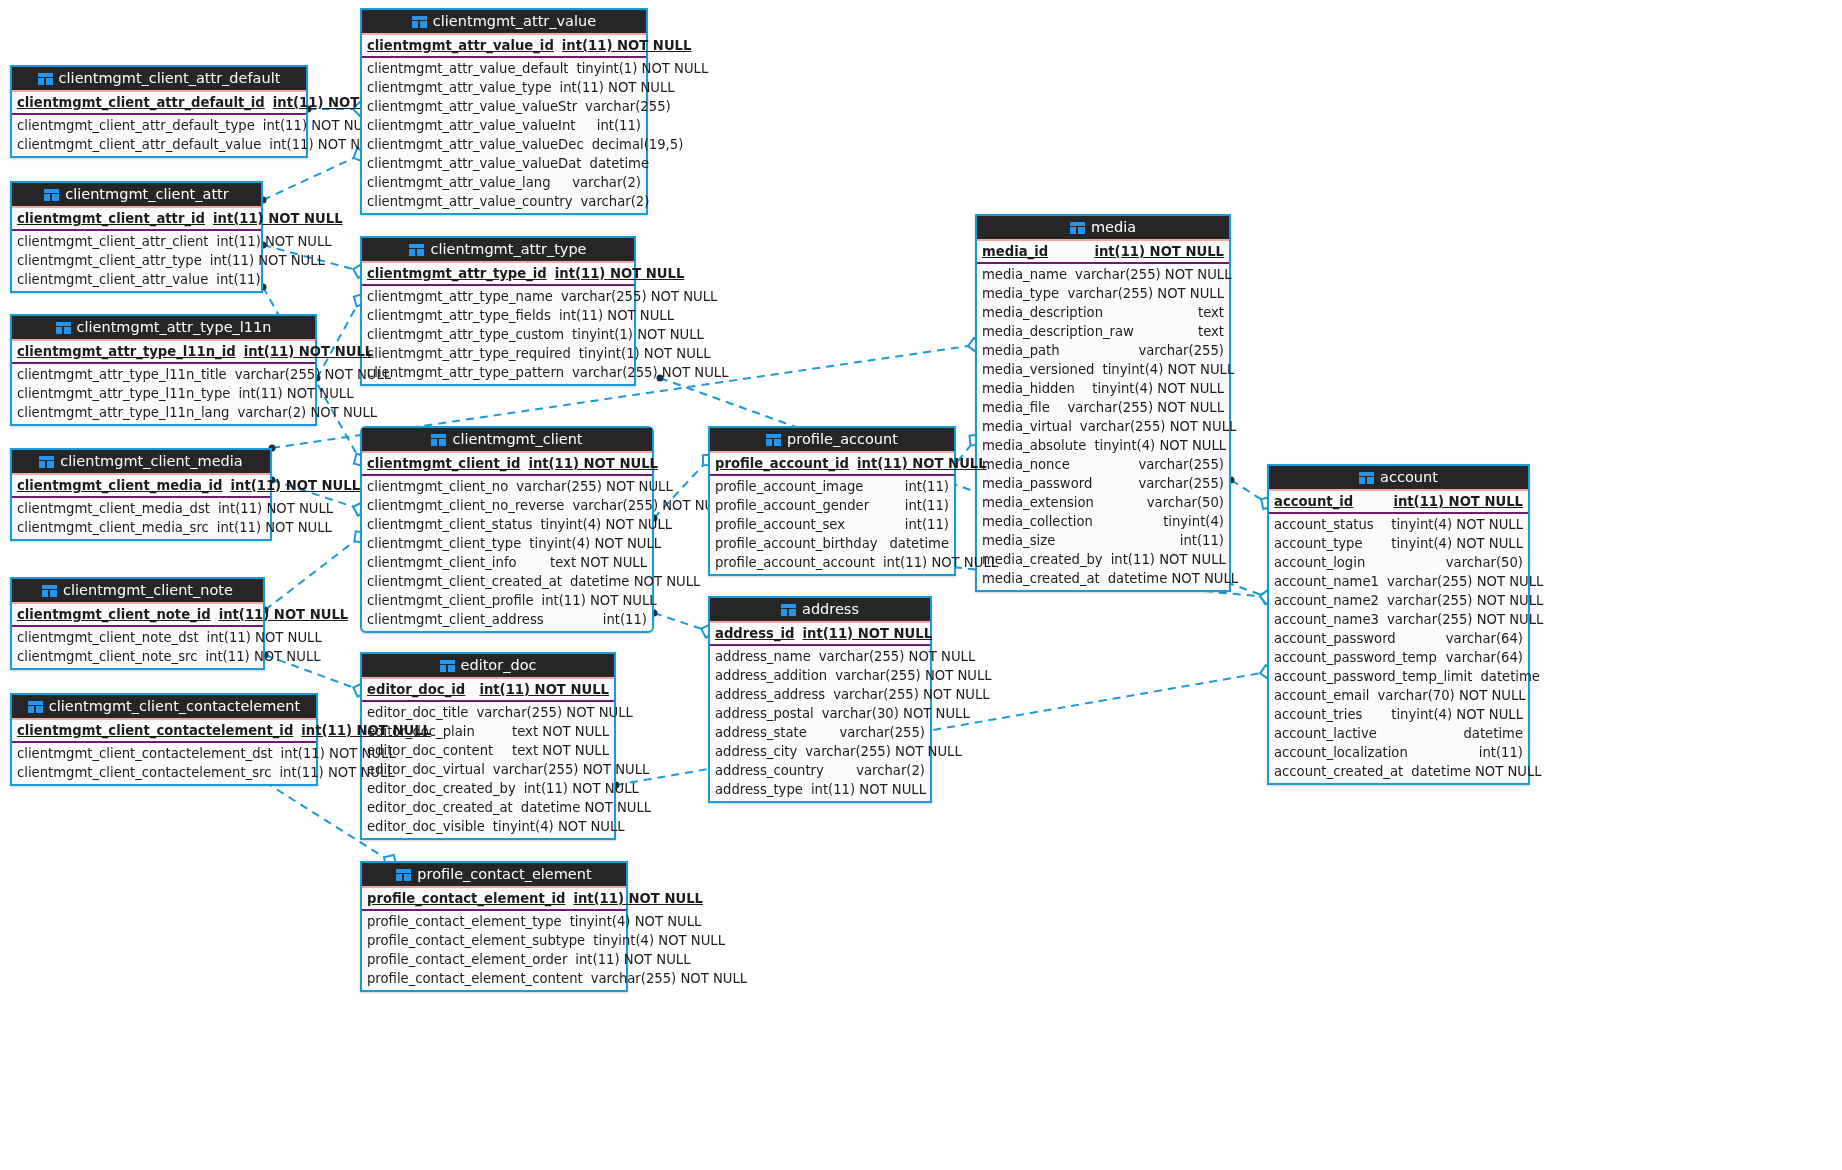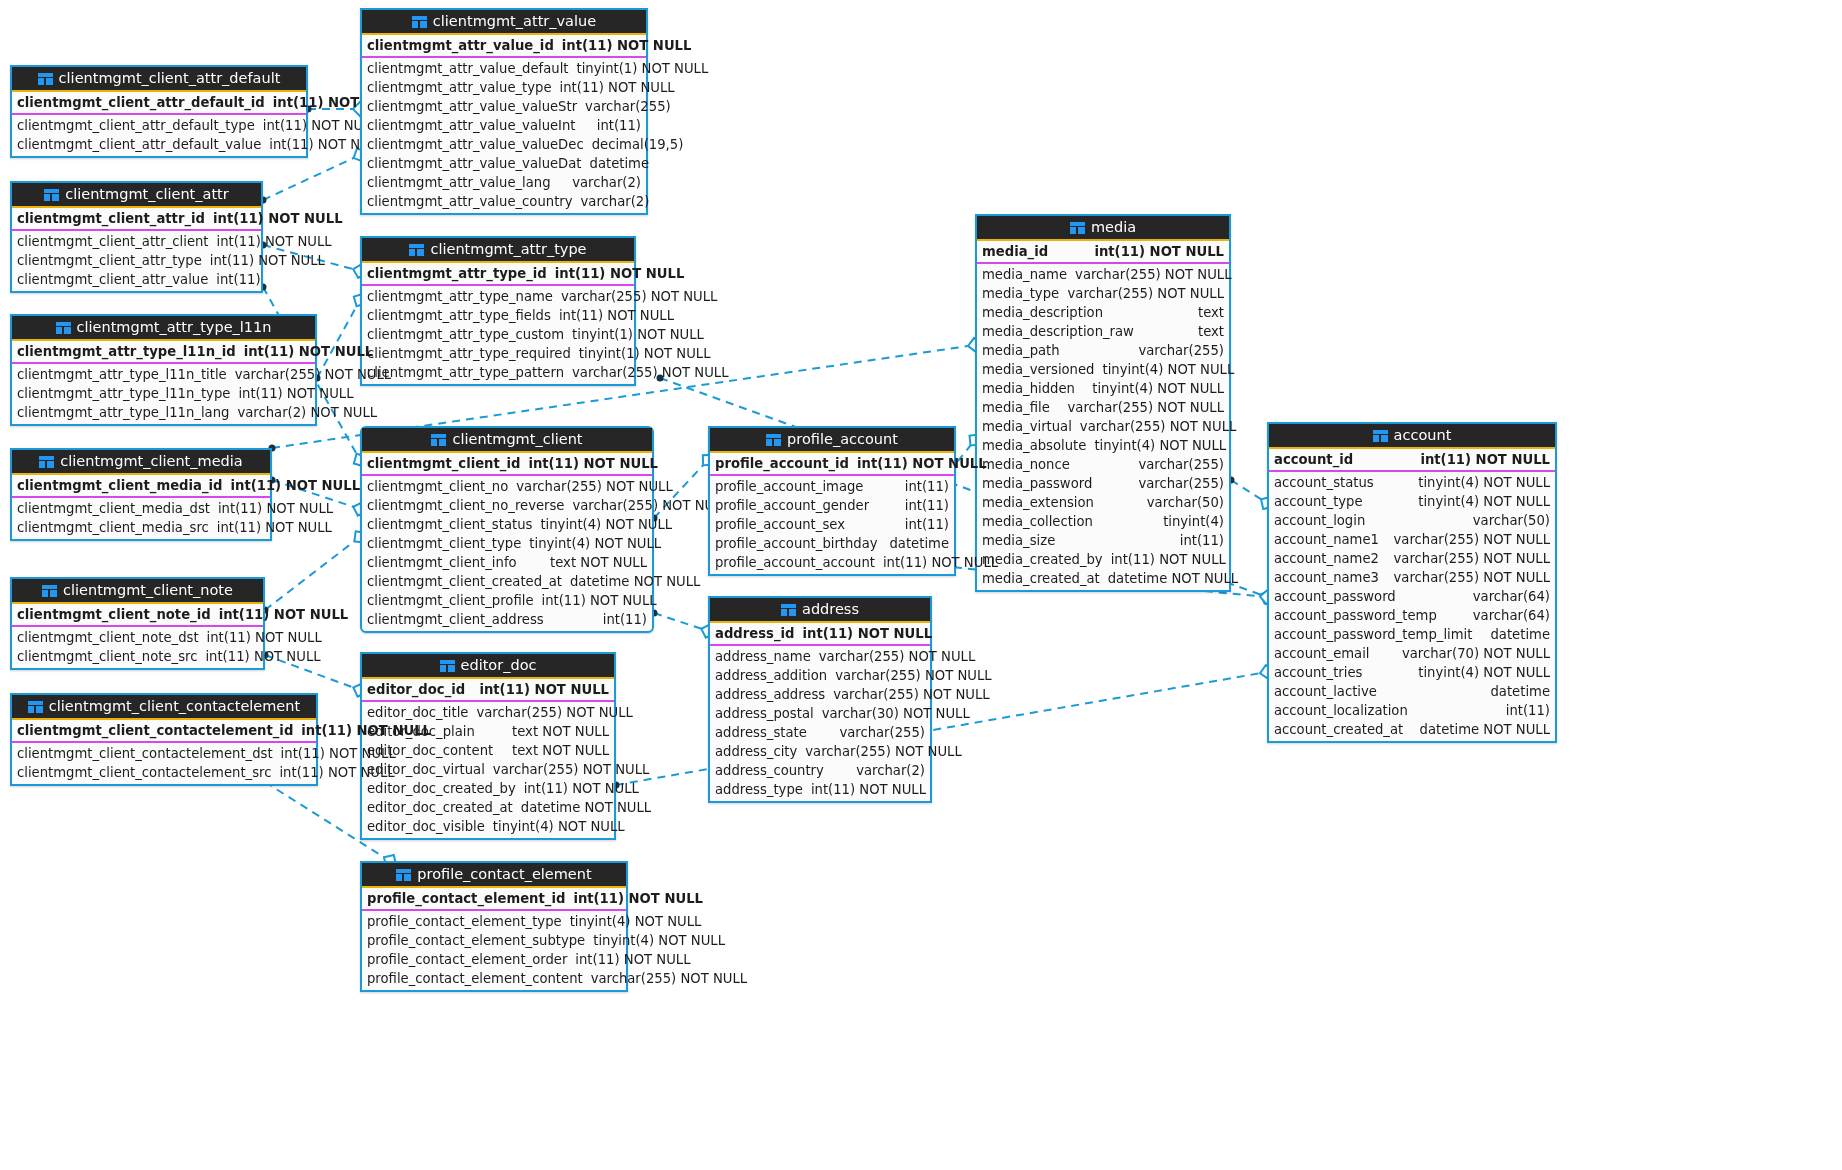--- a/index.html
+++ b/index.html
@@ -16,31 +16,32 @@
     border:2px solid #1a9ad7;
     background:#fbfbfb;
     box-sizing:border-box;
     box-shadow:0 1px 2px rgba(0,0,0,.18);
   }
   .tbl-head{
     background:#262626;color:#ffffff;
     font-size:14.5px;line-height:23px;height:23px;
     text-align:center;white-space:nowrap;
     display:flex;align-items:center;justify-content:center;gap:6px;
-    border-bottom:2px solid #eab308;
+    border-bottom:2px solid #fca5a5;
   }
   .tbl-ico{display:inline-block;width:15px;height:12px;position:relative;flex:0 0 auto;}
   .tbl-ico i{position:absolute;background:#2196f3;display:block;}
   .tbl-ico i.r1{left:0;top:0;width:15px;height:4px;}
   .tbl-ico i.r2{left:0;top:5px;width:6px;height:7px;}
   .tbl-ico i.r3{left:8px;top:5px;width:7px;height:7px;}
 
   .pk-row{
-    border-bottom:2px solid #d946ef;
+    border-bottom:2px solid #701a75;
     font-weight:bold;
+    text-decoration:underline;
   }
   .row{
     display:flex;align-items:center;justify-content:space-between;
     height:19px;line-height:19px;
     padding:0 5px;
     font-size:13.2px;color:#1c1c1c;
     white-space:nowrap;
   }
   .row .col{text-align:left;padding-right:8px;}
   .row .typ{text-align:right;color:#1c1c1c;}
@@ -346,21 +347,21 @@
         <div class="row">
           <span class="col">media_created_by</span>
           <span class="typ">int(11) NOT NULL</span>
         </div>
         <div class="row">
           <span class="col">media_created_at</span>
           <span class="typ">datetime NOT NULL</span>
         </div>
       </div>
     </div>
-    <div class="tbl" style="left: 1267px; top: 422px; width: 290px;">
+    <div class="tbl" style="left: 1267px; top: 464px; width: 263px;">
       <div class="tbl-head">
         <span class="tbl-ico">
           <i class="r1"></i>
           <i class="r2"></i>
           <i class="r3"></i>
         </span>
         <span>account</span>
       </div>
       <div class="row pk-row">
         <span class="col">account_id</span>

